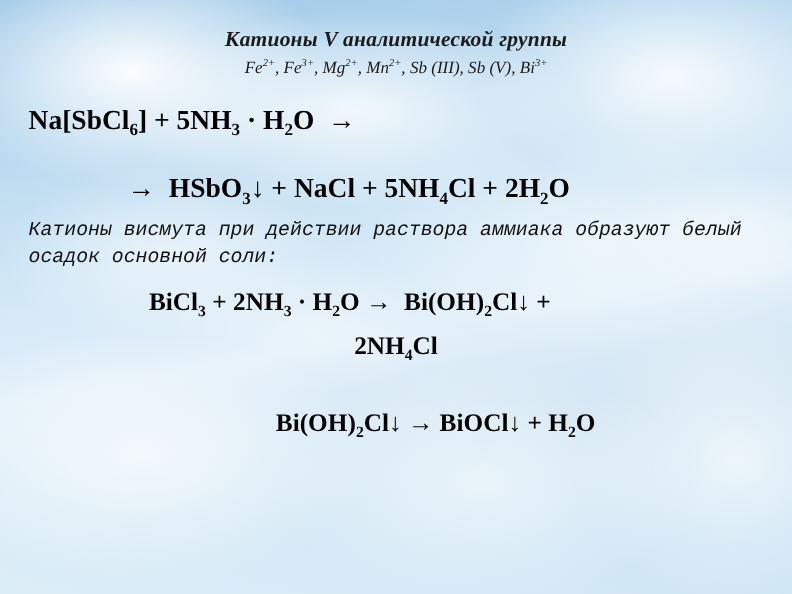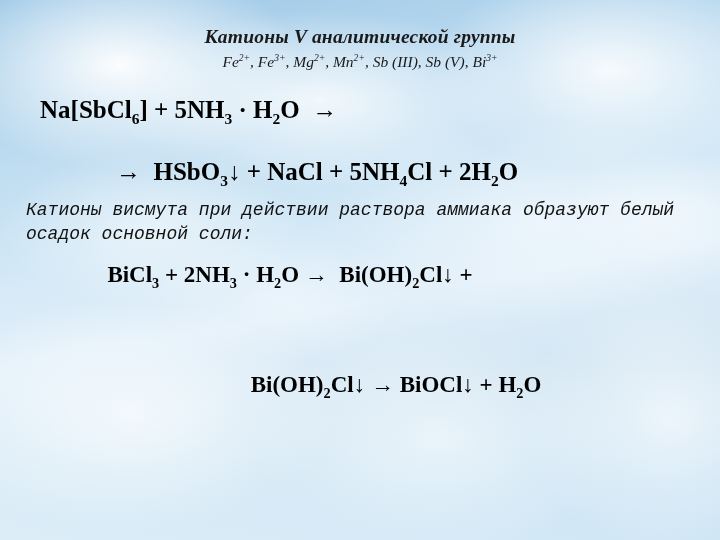--- a/index.html
+++ b/index.html
@@ -80,21 +80,21 @@
   sup { font-size: 0.62em; vertical-align: super; line-height: 0; }
   sub { font-size: 0.62em; vertical-align: sub; line-height: 0; }
 
   .eq {
     font-family: "Liberation Serif", serif;
     font-weight: bold;
     color: #000;
   }
   .eq1 {
     position: absolute;
-    left: 40px;
+    left: 26px;
     top: 96px;
     font-size: 25px;
     white-space: nowrap;
   }
   .eq1b {
     position: absolute;
     left: 116px;
     top: 142px;
     font-size: 25px;
     white-space: nowrap;
@@ -111,20 +111,21 @@
     color: #111;
     line-height: 1.35;
   }
   .eq2 {
     position: absolute;
     left: 0;
     top: 262px;
     width: 580px;
     text-align: center;
     font-size: 23px;
+    padding-left: 28px;
   }
   .eq2b {
     position: absolute;
     left: 0;
     top: 302px;
     width: 720px;
     text-align: center;
     font-size: 23px;
   }
   .eq3 {
@@ -172,19 +173,22 @@
     <div class="eq eq1b">
       →&nbsp; HSbO<sub>3</sub><span class="arrow-dn">↓</span> + NaCl + 5NH<sub>4</sub>Cl + 2H<sub>2</sub>O
     </div>
 
     <div class="note">Катионы висмута при действии раствора аммиака образуют белый осадок основной соли:</div>
 
     <div class="eq eq2">
       BiCl<sub>3</sub> + 2NH<sub>3</sub> · H<sub>2</sub>O →&nbsp; Bi(OH)<sub>2</sub>Cl<span class="arrow-dn">↓</span> +
     </div>
 
+    <div class="eq eq2b">
+      2NH<sub>4</sub>Cl
+    </div>
 
     <div class="eq eq3">
       Bi(OH)<sub>2</sub>Cl<span class="arrow-dn">↓</span> → BiOCl<span class="arrow-dn">↓</span> + H<sub>2</sub>O
     </div>
 
   </div>
 </div>
 
 </body></html>

